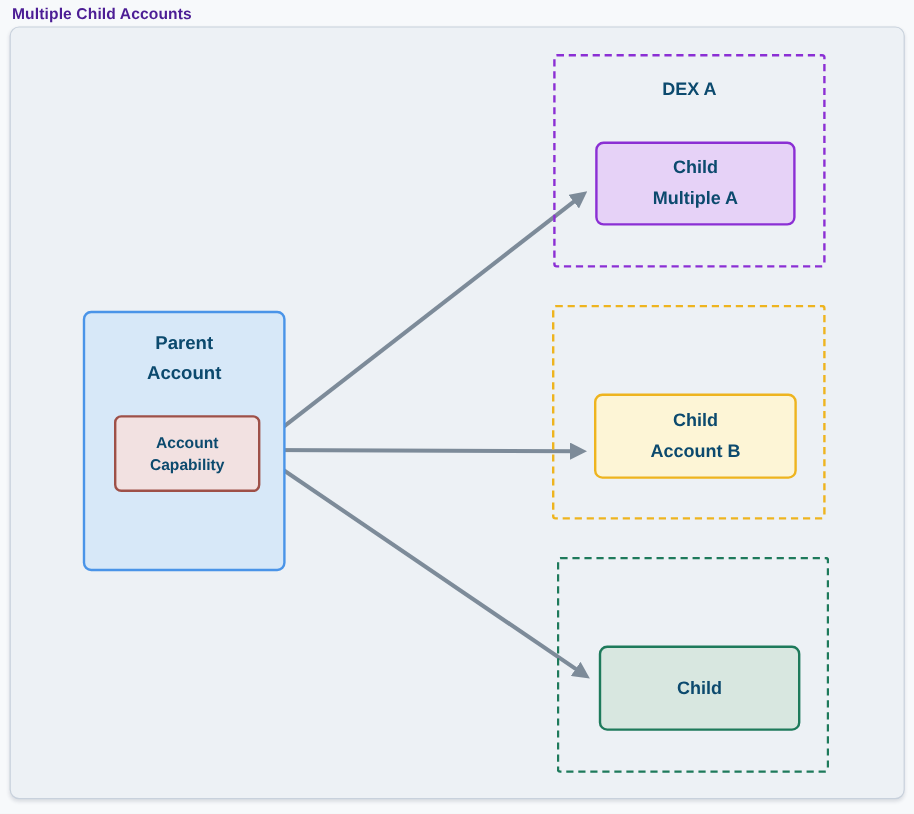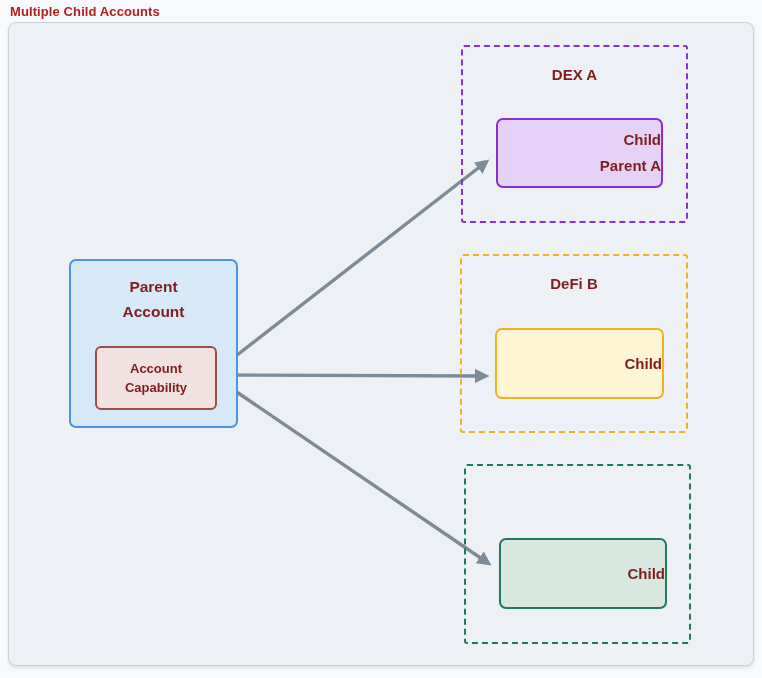--- a/index.html
+++ b/index.html
@@ -6,42 +6,42 @@
   html, body {
     width: 762px; height: 678px;
     background: #f7f9fb;
     font-family: "Liberation Sans", sans-serif;
     overflow: hidden;
   }
   .stage { position: relative; width: 762px; height: 678px; }
 
   .diagram-title {
     position: absolute; left: 10px; top: 4px;
-    font-size: 13px; font-weight: 600; color: #b91c1c;
+    font-size: 13px; font-weight: 600; color: #4c1d95;
     letter-spacing: 0.1px;
   }
 
   .board {
     position: absolute; left: 8px; top: 22px;
     width: 746px; height: 644px;
     background: #edf1f5;
     border: 1.5px solid #c8d1dc;
     border-radius: 8px;
     box-shadow: 0 2px 3px rgba(30, 45, 65, 0.12);
   }
 
   .arrows { position: absolute; left: 0; top: 0; width: 746px; height: 644px; pointer-events: none; }
   .arrow-line { stroke: #7d8b99; stroke-width: 3.4; fill: none; }
 
-  .node-label { text-align: center; color: #7f1d1d; }
+  .node-label { text-align: center; color: #0c4a6e; }
 
   
   .parent-box {
     position: absolute; left: 60px; top: 236px;
-    width: 169px; height: 169px;
+    width: 169px; height: 217px;
     background: #d7e8f8;
     border: 2px solid #4a94e8;
     border-radius: 7px;
   }
   .parent-label {
     padding-top: 13px;
     font-size: 15.5px; font-weight: 600; line-height: 25px;
   }
   .parent-label span { display: block; }
 
@@ -63,21 +63,21 @@
   }
   .group-label {
     padding-top: 19px;
     font-size: 15px; font-weight: 600;
   }
   .child-box {
     position: absolute;
     border-width: 2px; border-style: solid;
     border-radius: 7px;
     display: flex; flex-direction: column; justify-content: center;
-    font-size: 15px; font-weight: 600; line-height: 26px; align-items: flex-end;
+    font-size: 15px; font-weight: 600; line-height: 26px;
   }
   .child-box span { display: block; }
 
   .group-a { left: 452px; top: 22px;  width: 227px; height: 178px; border-color: #8b2fd4; }
   .group-a .child-box { left: 33px; top: 71px; width: 167px; height: 70px; background: #e6d2f7; border-color: #8b2fd4; }
 
   .group-b { left: 451px; top: 231px; width: 228px; height: 179px; border-color: #eeb41f; }
   .group-b .child-box { left: 33px; top: 72px; width: 169px; height: 71px; background: #fdf5d6; border-color: #eeb41f; }
 
   .group-c { left: 455px; top: 441px; width: 227px; height: 180px; border-color: #1e7a5b; }
@@ -111,28 +111,28 @@
       <div class="capability-box node-label">
         <span>Account</span>
         <span>Capability</span>
       </div>
     </div>
 
     <div class="group group-a">
       <div class="group-label node-label">DEX A</div>
       <div class="child-box node-label">
         <span>Child</span>
-        <span>Parent A</span>
+        <span>Multiple A</span>
       </div>
     </div>
 
     <div class="group group-b">
-      <div class="group-label node-label">DeFi B</div>
       <div class="child-box node-label">
         <span>Child</span>
+        <span>Account B</span>
       </div>
     </div>
 
     <div class="group group-c">
       <div class="child-box node-label">
         <span>Child</span>
       </div>
     </div>
 
   </div>

